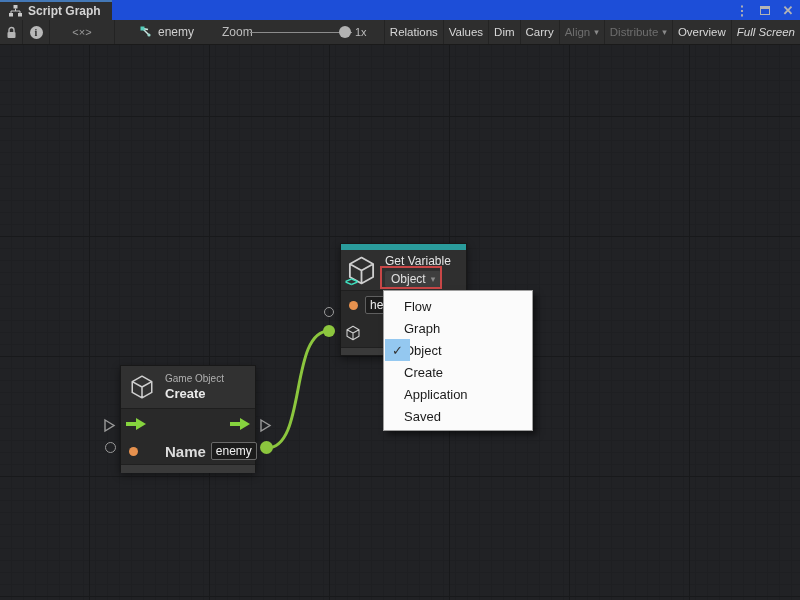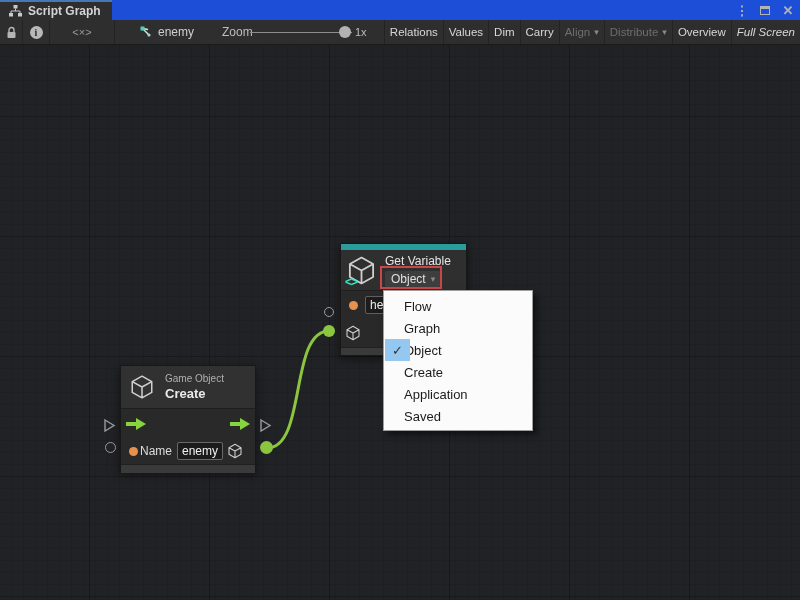--- a/index.html
+++ b/index.html
@@ -70,21 +70,21 @@
                    color:#ececec; font-size:12px; padding:0 4px; font-family:"Liberation Sans",sans-serif; }
 
   
   .node-create { left:120px; top:320px; width:136px; height:107px; }
   .cr-header { height:43px; background:#313131; border-bottom:1px solid #1e1e1e; display:flex; align-items:center; padding-left:8px; gap:10px; }
   .cr-head-col { display:flex; flex-direction:column; }
   .cr-super { color:#b0b0b0; font-size:10px; margin-bottom:2px; }
   .cr-title { color:#eaeaea; font-size:13px;font-weight:bold; }
   .cr-flow-row { height:29px; display:flex; align-items:center; justify-content:space-between; padding:0 5px; }
   .cr-name-row { height:26px; display:flex; align-items:center; padding-left:8px; }
-  .cr-name-label { color:#dcdcdc; font-size:12px; margin-left:2px; }
+  .cr-name-label { color:#dcdcdc; font-size:15px; margin-left:27px;font-weight:bold; }
   .cr-name-input { width:46px; height:18px; margin-left:5px; background:#1b1b1b; border:1px solid #696969; border-radius:2px;
                    color:#f0f0f0; font-size:12px; text-align:center; padding:0 2px; font-family:"Liberation Sans",sans-serif; }
   .cr-footer { height:9px; background:#3a3a3a; border-top:1px solid #202020; }
 
   .port-dot { width:9px; height:9px; border-radius:50%; flex:none; }
   .socket { position:absolute; z-index:3; }
   .socket-circle { border:1px solid #9a9a9a; border-radius:50%; }
   .socket-green { border-radius:50%; }
 
   

